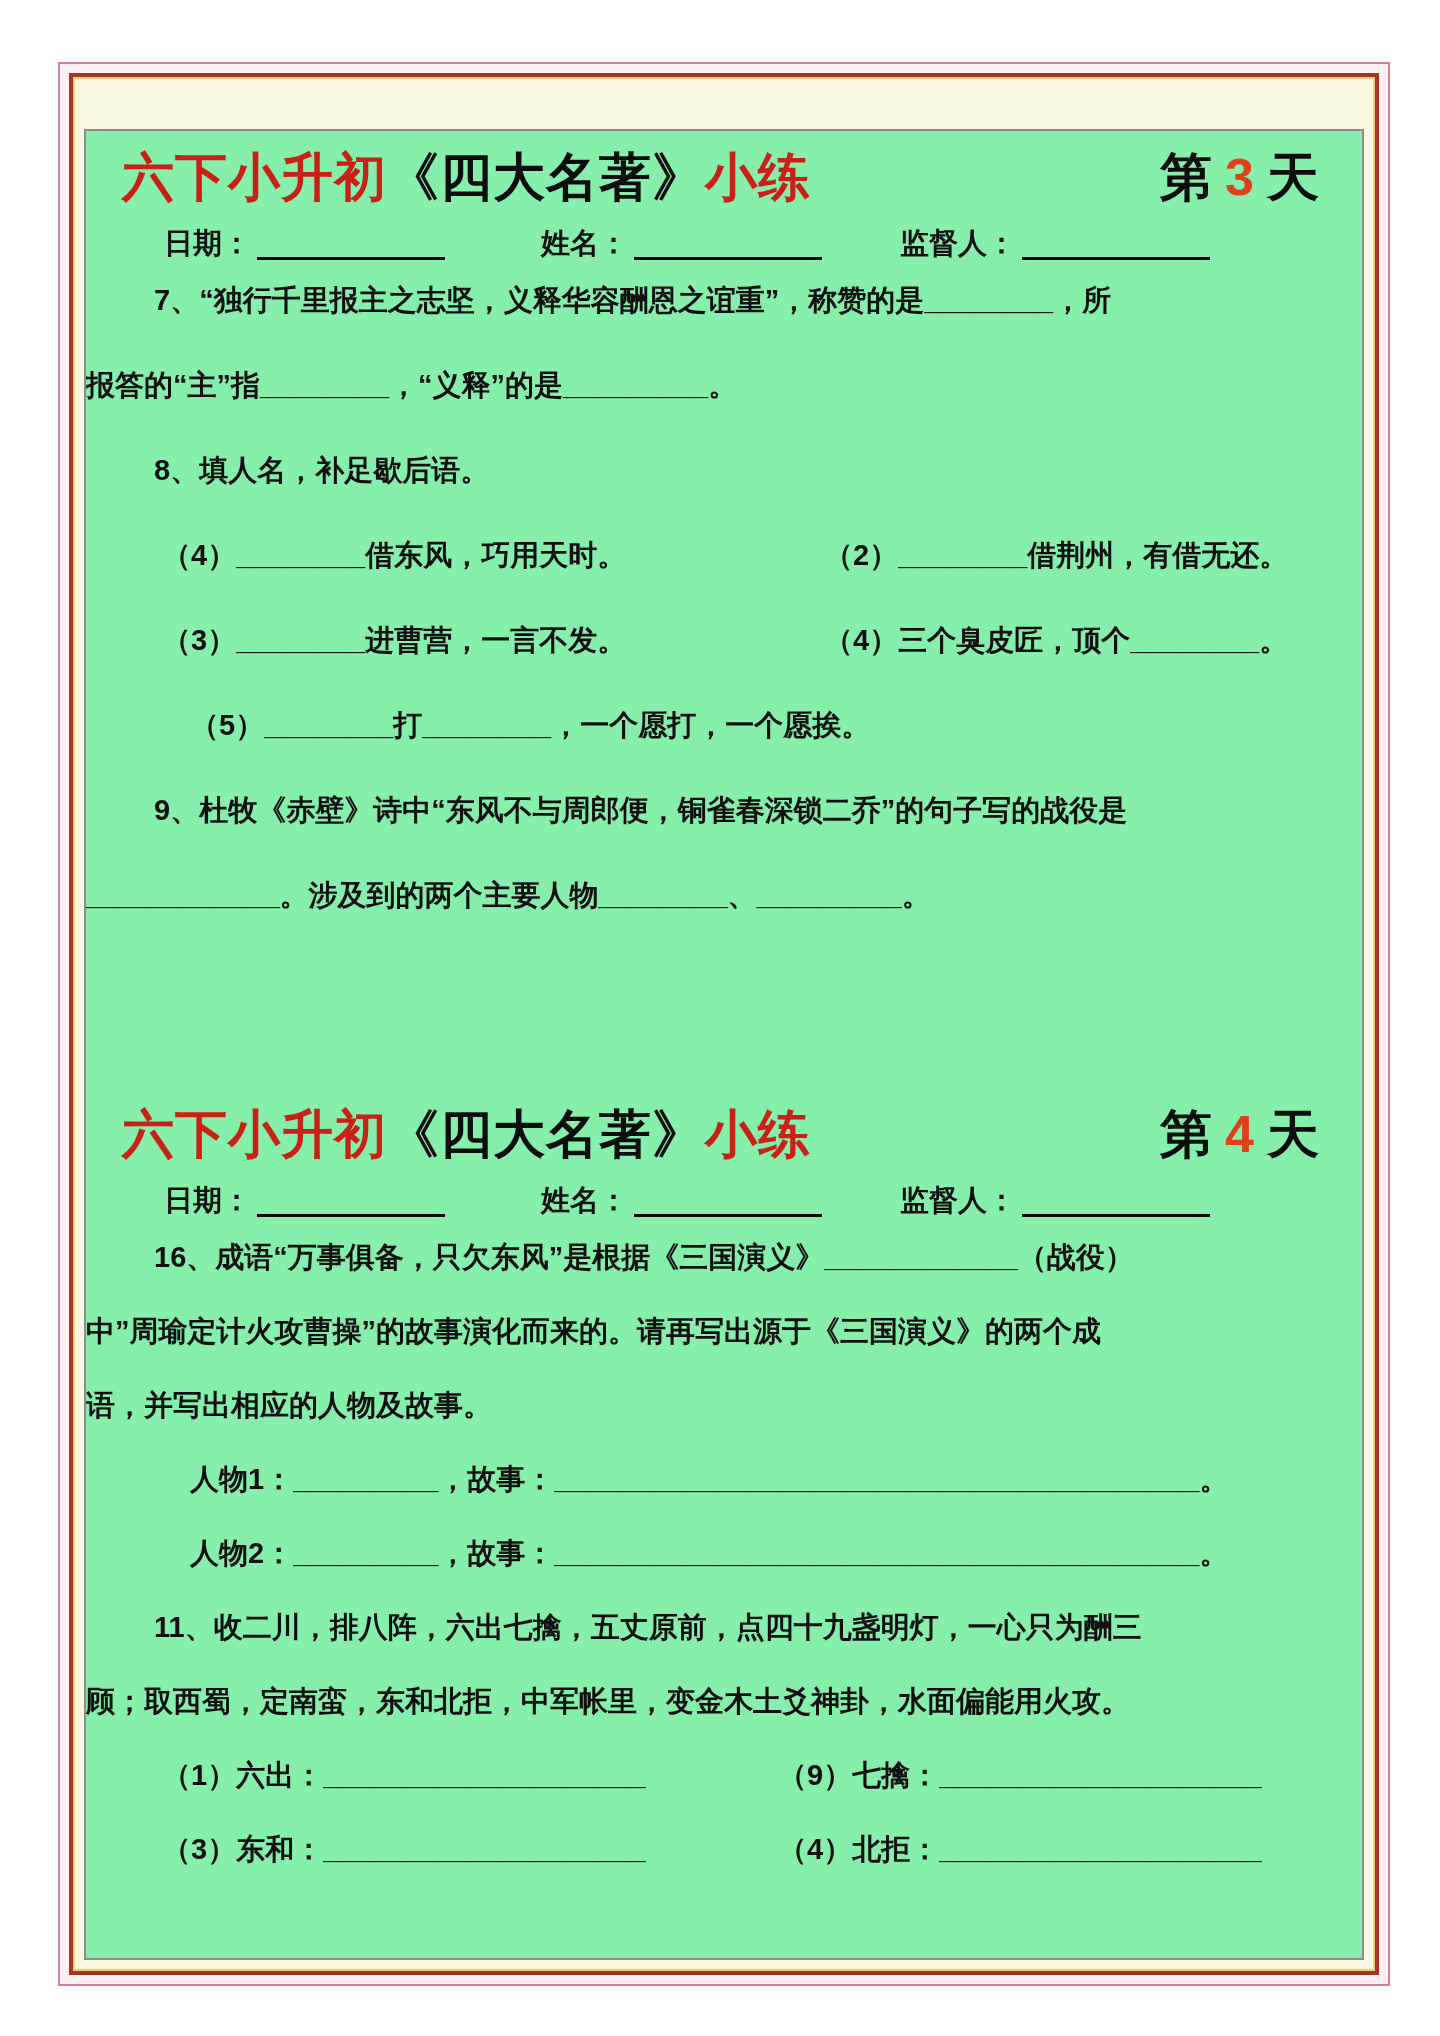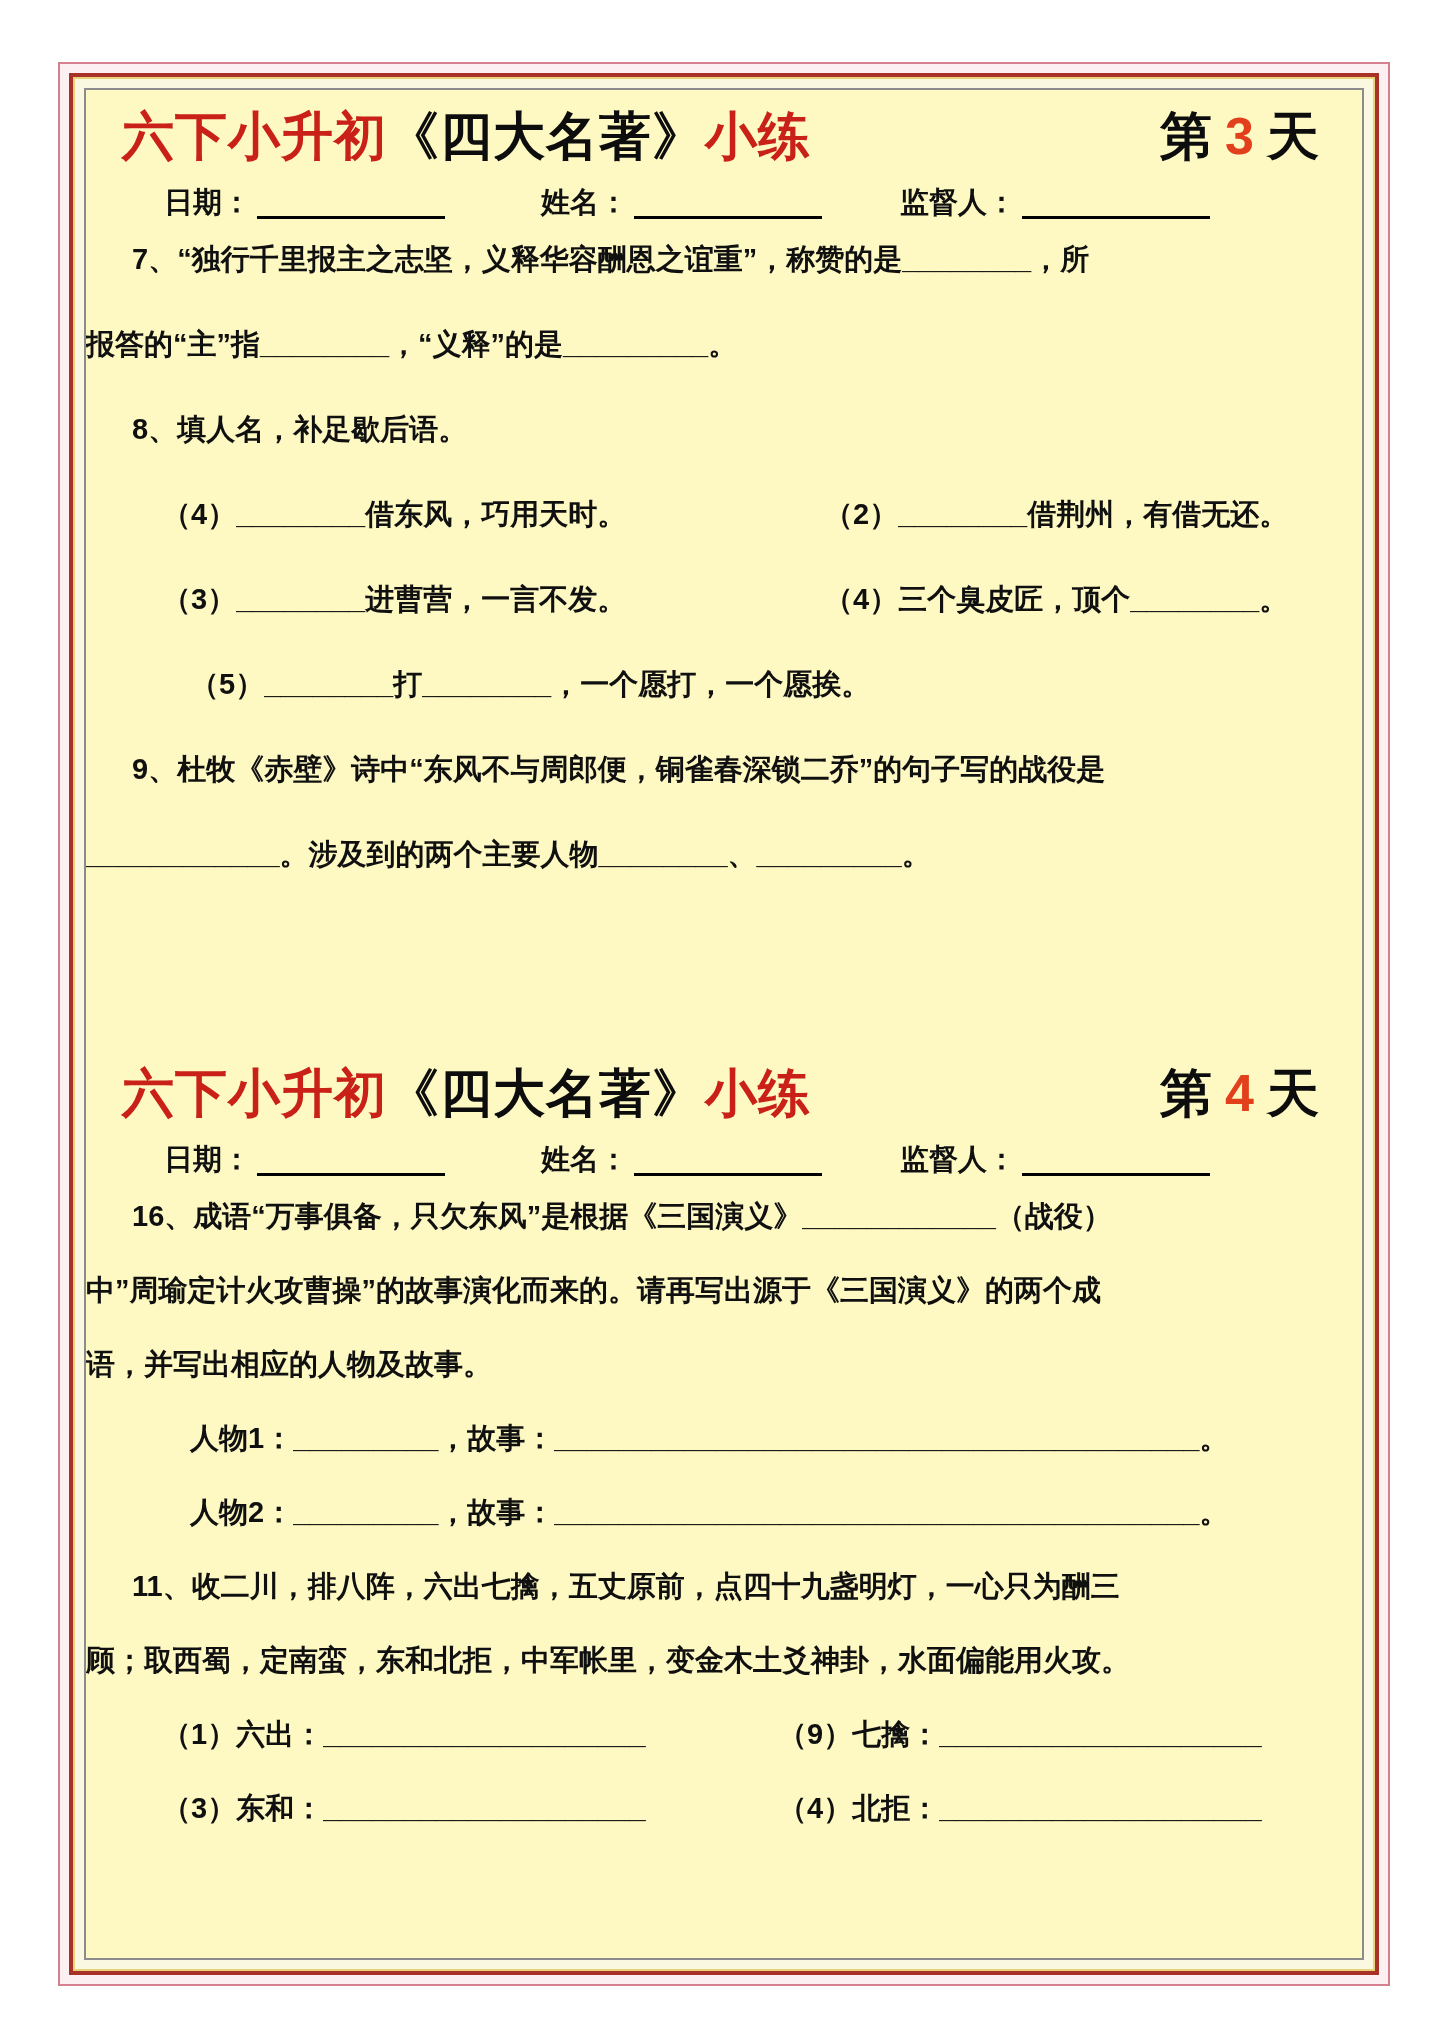--- a/index.html
+++ b/index.html
@@ -20,22 +20,23 @@
   }
   .frame2 {
     position:absolute; inset:9px;
     border:4px solid #a83228;
     box-shadow: inset 0 0 0 2px #e8d27a;
     background:#fbf8e2;
   }
   .frame3 {
     position:absolute; inset:11px;
     border:2px solid #8c8c8c;
-    background:#fef9c3;
+    background:#86efac;
     overflow:hidden;
+    margin-top:41px;
   }
   .content { position:absolute; inset:0; }
 
   .title-row {
     display:flex; justify-content:space-between; align-items:baseline;
     padding:0 42px 0 36px; margin-top:14px;
     font-size:52px; line-height:64px; letter-spacing:1px;
     white-space:nowrap;
   }
   .t-red  { color:#c92117; }
@@ -59,21 +60,21 @@
   }
 
   .body { font-size:29px; margin-top:20px; }
   .line {
     height:40px; line-height:40px;
     padding:0 8px;
     margin-bottom:45px;
     white-space:nowrap;
   }
   .sec2 .line { margin-bottom:34px; }
-  .indent  { padding-left:46px; }   
+  .indent  { padding-left:68px; }   
   .hang    { padding-left:0;  }   
   .ipad    { padding-left:104px; }   
   .irow    { display:flex; }
   .irow .col-l  { display:inline-block; width:662px; padding-left:76px; }
   .sec2 .irow .col-l { width:616px; }
   .gap-between-sections { height:128px; }
 </style>
 </head>
 <body>
 

